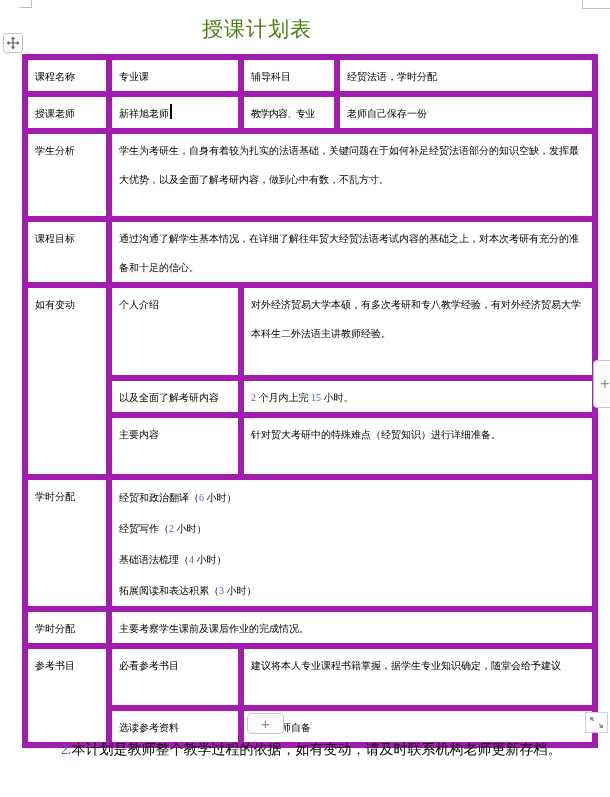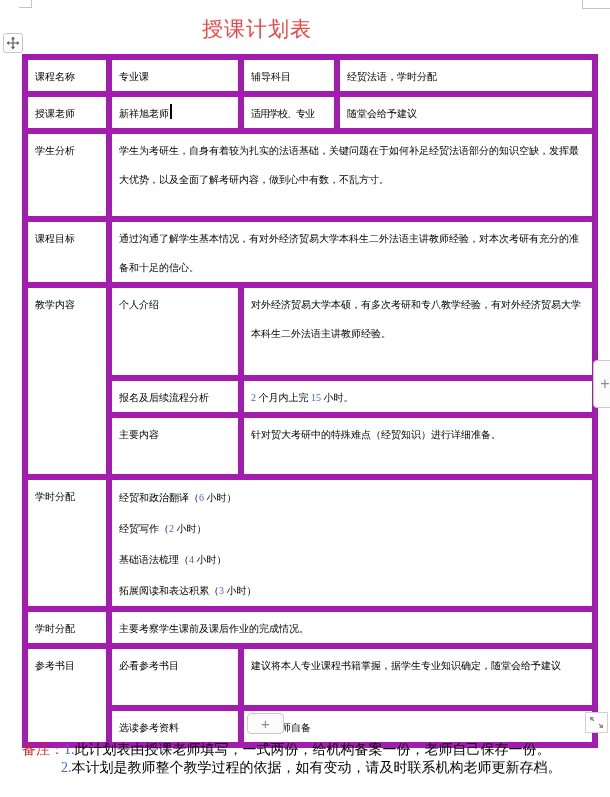--- a/index.html
+++ b/index.html
@@ -18,21 +18,21 @@
 
   
   .move-handle {
     position: absolute; left: 3px; top: 33px; width: 20px; height: 20px;
     border: 1px solid #c6c6c6; border-radius: 3px; background: #fff;
     display: flex; align-items: center; justify-content: center; cursor: move;
   }
 
   .doc-title {
     position: absolute; top: 15px; left: 0; width: 514px;
-    text-align: center; font-size: 21px; letter-spacing: 1px; color: #ef4444;
+    text-align: center; font-size: 21px; letter-spacing: 1px; color: #4d7c0f;
   }
 
   table.plan {
     position: absolute; left: 22px; top: 54px; width: 570px;
     border-collapse: collapse; table-layout: fixed;
   }
   table.plan td {
     border: 6px solid #a21caf; vertical-align: top;
     padding: 2px 6px 0 7px; font-size: 10px; line-height: 29px;
     overflow: hidden;
@@ -98,38 +98,38 @@
     <td>课程名称</td>
     <td>专业课</td>
     <td>辅导科目</td>
     <td>经贸法语，学时分配</td>
   </tr>
   <tr style="height:34px">
     <td>授课老师</td>
     <td>
       <span>新祥旭老师</span><span class="caret"></span>
     </td>
-    <td class="squeeze">适用学校、专业</td>
-    <td>随堂会给予建议</td>
+    <td class="squeeze">教学内容、专业</td>
+    <td>老师自己保存一份</td>
   </tr>
   <tr style="height:88px">
     <td>学生分析</td>
     <td colspan="3">学生为考研生，自身有着较为扎实的法语基础，关键问题在于如何补足经贸法语部分的知识空缺，发挥最大优势，以及全面了解考研内容，做到心中有数，不乱方寸。</td>
   </tr>
   <tr style="height:60px">
     <td>课程目标</td>
-    <td colspan="3">通过沟通了解学生基本情况，有对外经济贸易大学本科生二外法语主讲教师经验，对本次考研有充分的准备和十足的信心。</td>
+    <td colspan="3">通过沟通了解学生基本情况，在详细了解往年贸大经贸法语考试内容的基础之上，对本次考研有充分的准备和十足的信心。</td>
   </tr>
   <tr style="height:93px">
-    <td rowspan="3">教学内容</td>
+    <td rowspan="3">如有变动</td>
     <td>个人介绍</td>
     <td colspan="2">对外经济贸易大学本硕，有多次考研和专八教学经验，有对外经济贸易大学本科生二外法语主讲教师经验。</td>
   </tr>
   <tr style="height:33px">
-    <td>报名及后续流程分析</td>
+    <td>以及全面了解考研内容</td>
     <td colspan="2"><span class="digit">2</span> 个月内上完 <span class="digit">15</span> 小时。</td>
   </tr>
   <tr style="height:62px">
     <td>主要内容</td>
     <td colspan="2">针对贸大考研中的特殊难点（经贸知识）进行详细准备。</td>
   </tr>
   <tr style="height:128px">
     <td>学时分配</td>
     <td colspan="3">
       <div class="hours-line">经贸和政治翻译（<span class="digit">6</span> 小时）</div>
@@ -167,19 +167,16 @@
     <svg width="15" height="13" viewBox="0 0 15 13">
       <path d="M1.5 1.5 L5 5" stroke="#8a8a8a" stroke-width="1.2" fill="none"></path>
       <path d="M1 5 L1 1 L5 1" fill="#8a8a8a"></path>
       <path d="M13.5 11.5 L10 8" stroke="#8a8a8a" stroke-width="1.2" fill="none"></path>
       <path d="M14 8 L14 12 L10 12" fill="#8a8a8a"></path>
     </svg>
   </span>
 </div>
 
 <div class="notes">
-  <div>
-    <span class="note-label">备注：</span><span><span class="digit">1.</span>此计划表由授课老师填写，一式两份，给机构备案一份，老师自己保存一份。</span>
-  </div>
   <div class="note-line2">
     <span><span class="digit">2.</span>本计划是教师整个教学过程的依据，如有变动，请及时联系机构老师更新存档。</span>
   </div>
 </div>
 
 </body></html>

